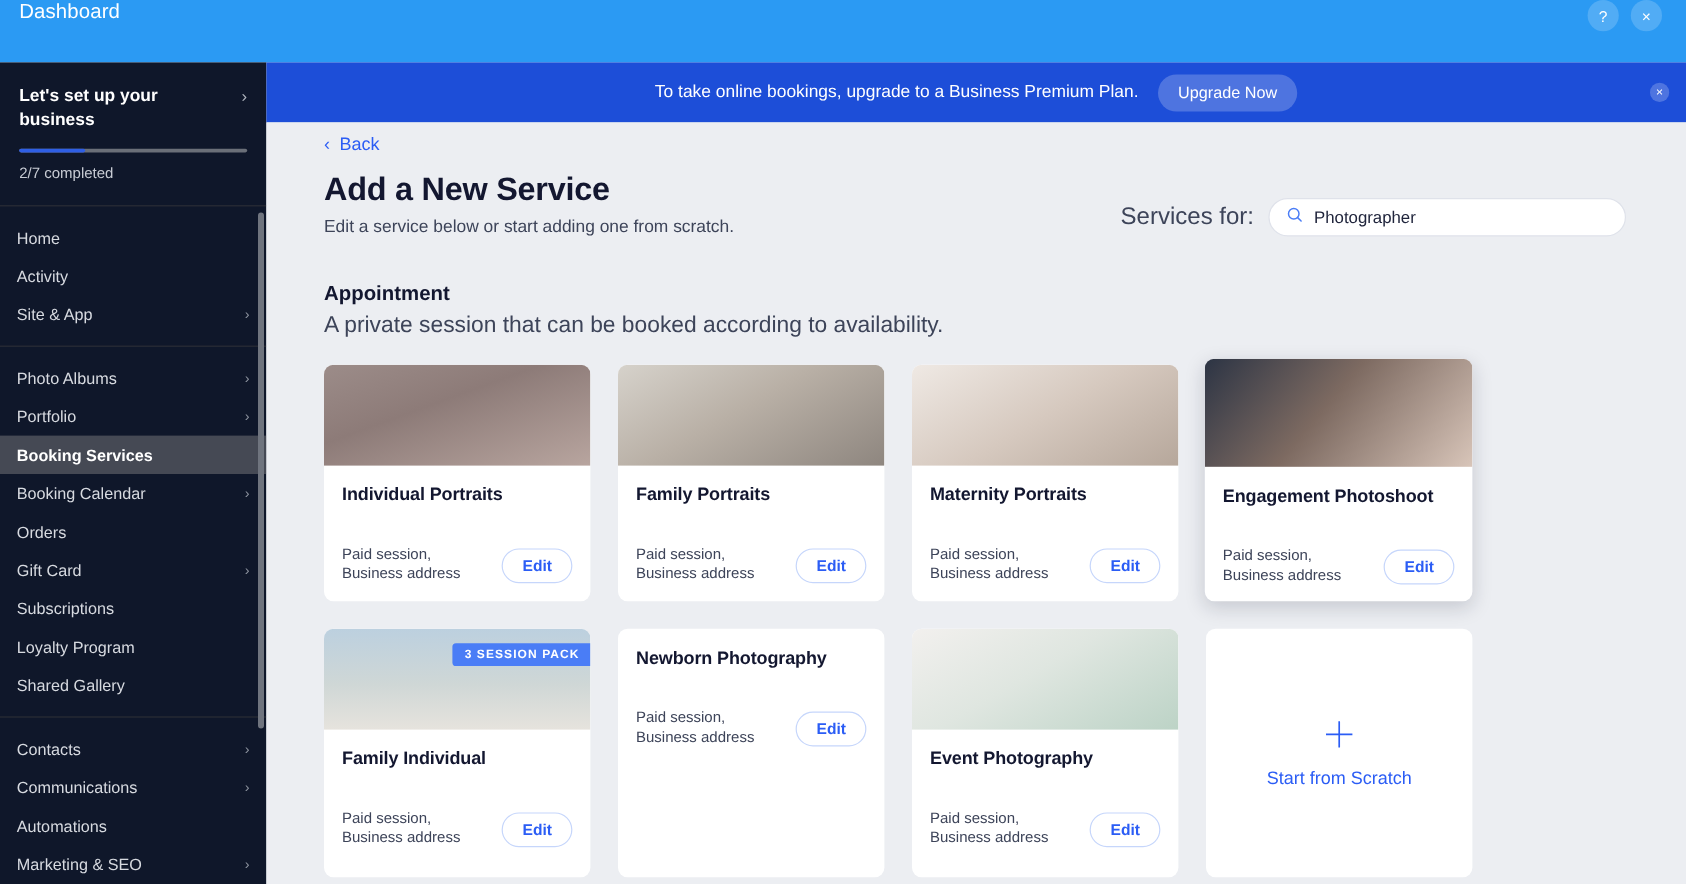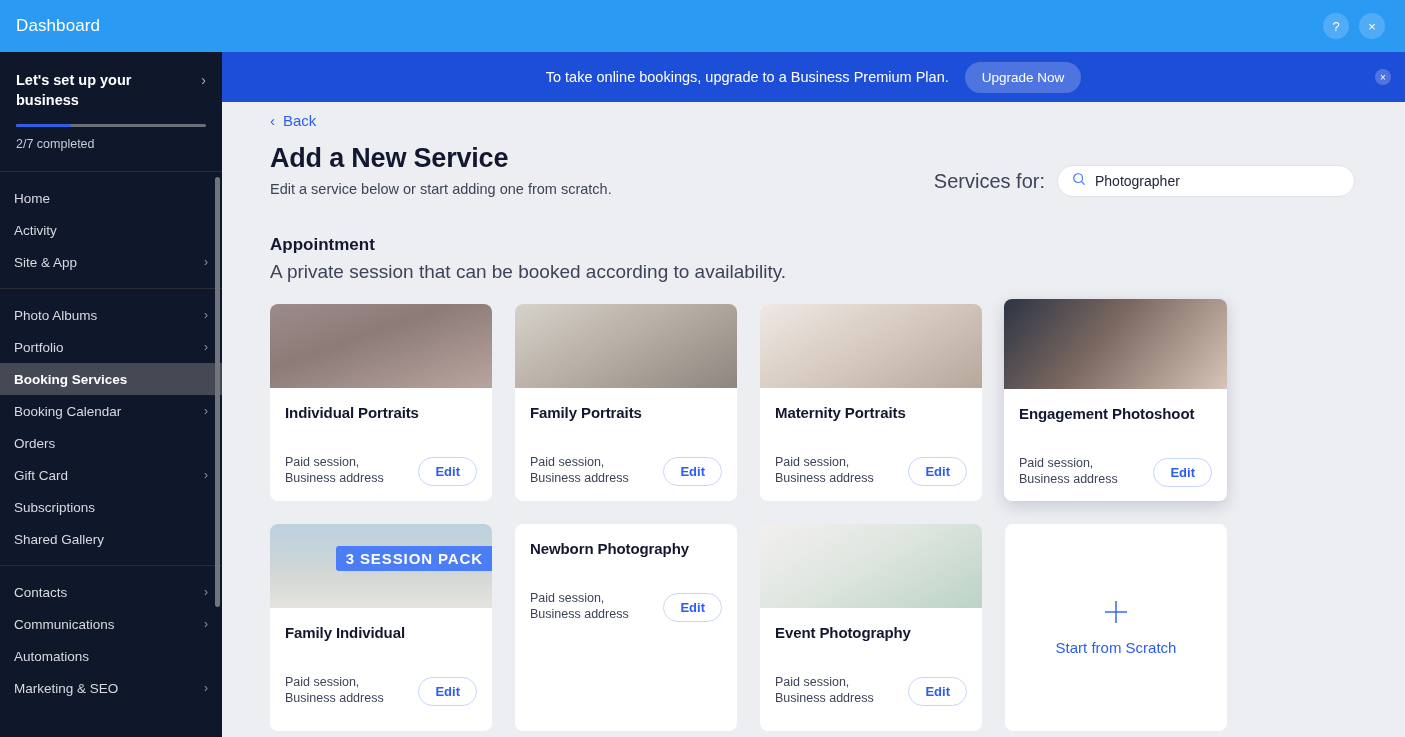--- a/index.html
+++ b/index.html
@@ -7,21 +7,21 @@
     width: 1405px; height: 737px;
     overflow: hidden;
     font-family: "Liberation Sans", sans-serif;
     background: #eceef2;
   }
   .app { position: relative; width: 1405px; height: 737px; }
 
   
   .topbar {
     position: absolute; top: 0; left: 0; width: 1405px; height: 52px;
-    background: #2b9af3; display: flex; align-items: center;
+    background: #2b9af3; display: flex; align-items: flex-start;
   }
   .topbar-title {
     color: #ffffff; font-size: 17px; letter-spacing: .1px;
     padding-left: 16px; font-weight: 400;
   }
   .topbar-actions {
     margin-left: auto; display: flex; align-items: center; gap: 10px;
     padding-right: 20px;
   }
   .circ-btn {
@@ -126,22 +126,22 @@
     width: 222px; background: #ffffff; border-radius: 8px; overflow: hidden;
     position: relative; cursor: pointer;
   }
   .card.hover {
     width: 223px; box-shadow: 0 5px 16px rgba(20,25,50,.17);
     margin: -5px -1px 0 -1px;
   }
   .card-img { height: 84px; width: 100%; position: relative; }
   .card.hover .card-img { height: 90px; }
   .badge {
-    position: absolute; right: 0; top: 22px;
-    background: #4a7df6; color: #ffffff; font-size: 15px; font-weight: 700;
+    position: absolute; right: 0; top: 12px;
+    background: #4a7df6; color: #ffffff; font-size: 10px; font-weight: 700;
     letter-spacing: .9px; padding: 4px 9px 4px 10px; border-radius: 3px 0 0 3px;
   }
   .card-body { padding: 15px 15px 14px 15px; }
   .card-title {
     font-size: 15px; font-weight: 700; color: #131730; line-height: 19px;
     min-height: 19px; letter-spacing: -.1px;
   }
   .card-foot {
     margin-top: 32px; display: flex; align-items: flex-end; justify-content: space-between;
   }
@@ -231,20 +231,23 @@
             <span>Orders</span>
           </div>
           <div class="nav-item">
             <span>Gift Card</span>
             <span class="nav-chev">›</span>
           </div>
           <div class="nav-item">
             <span>Subscriptions</span>
           </div>
           <div class="nav-item">
+            <span>Loyalty Program</span>
+          </div>
+          <div class="nav-item">
             <span>Shared Gallery</span>
           </div>
         </div>
         <div class="divider"></div>
         <div class="nav-group">
           <div class="nav-item">
             <span>Contacts</span>
             <span class="nav-chev">›</span>
           </div>
           <div class="nav-item">

